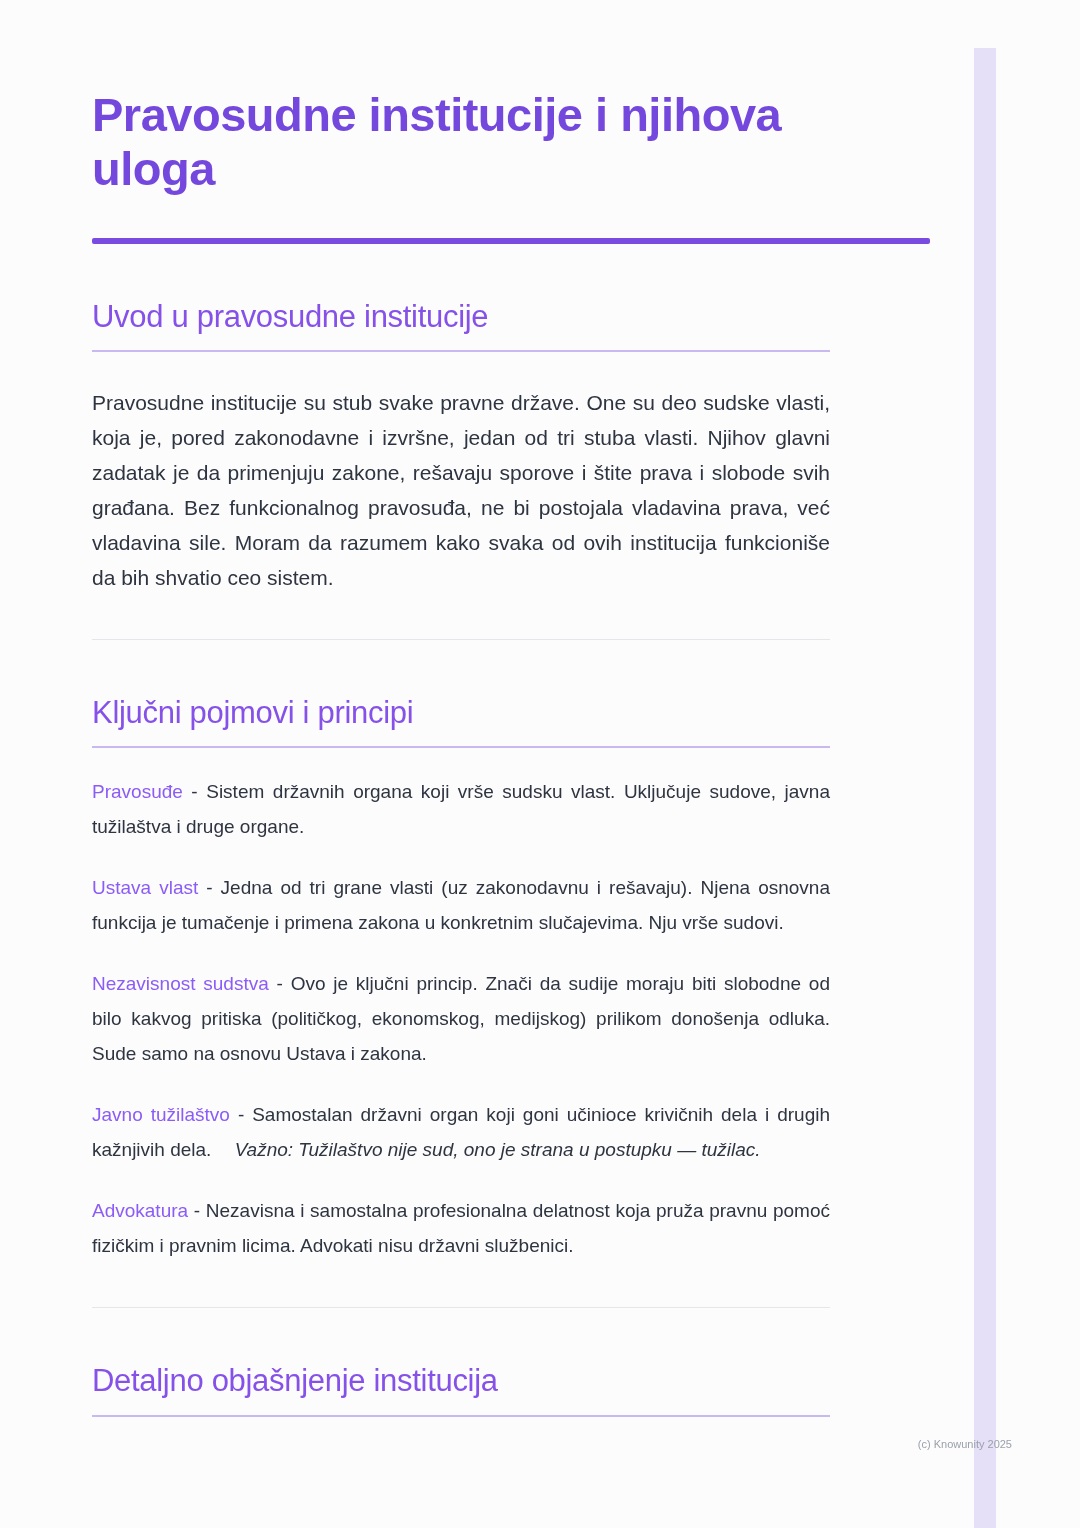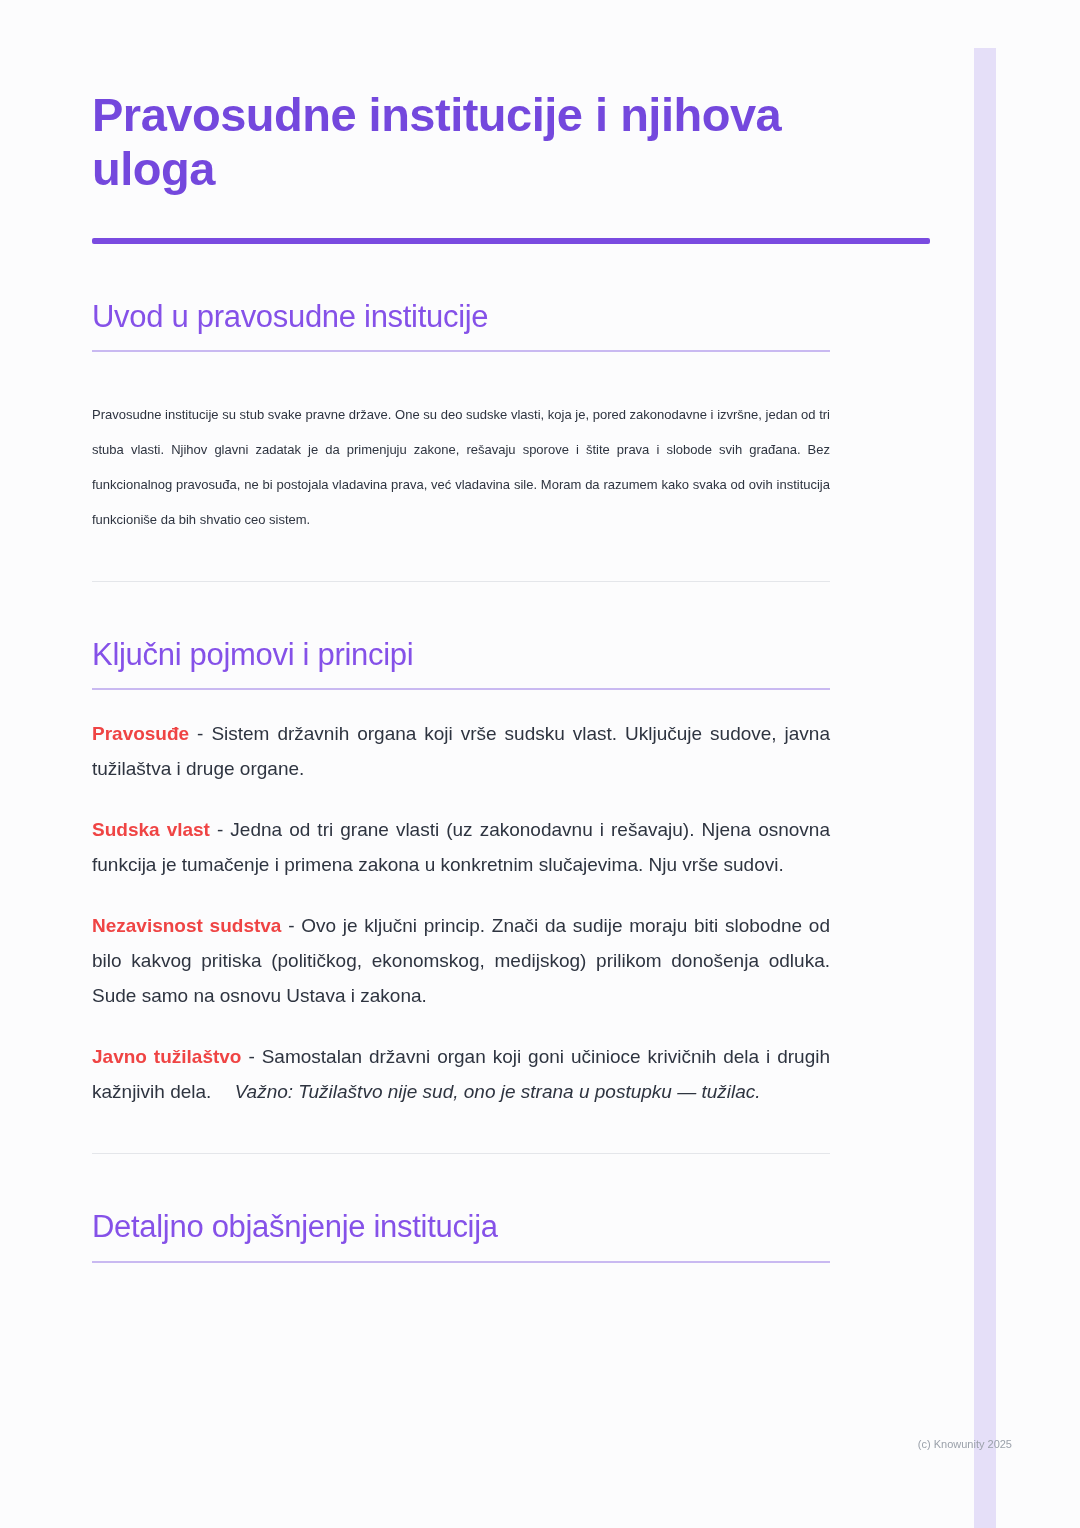--- a/index.html
+++ b/index.html
@@ -54,36 +54,36 @@
     color: #8551e8;
   }
   .heading-underline {
     border: none;
     height: 2px;
     width: 100%;
     background: #c9b9f1;
     margin: 15px 0 0 0;
   }
   p.body-text {
-    margin: 45px 0 0 0;
-    font-size: 13px;
+    margin: 33px 0 0 0;
+    font-size: 21px;
     line-height: 35px;
     color: #2e3440;
     text-align: justify;
   }
   p.term-text {
     margin: 26px 0 0 0;
     font-size: 19px;
     line-height: 35px;
     color: #2e3440;
     text-align: justify;
   }
   p.term-text strong {
-    color: #ef4444;
-    font-weight: bold;
+    color: #8b5cf6;
+    font-weight: normal;
   }
   p.term-text em {
     font-style: italic;
     margin-left: 18px;
   }
   hr.section-divider {
     border: none;
     height: 1px;
     width: 100%;
     background: #e4e6ea;
@@ -120,31 +120,34 @@
     <hr class="section-divider">
 
     <h2 class="section-heading">Ključni pojmovi i principi</h2>
     <hr class="heading-underline">
 
     <p class="term-text">
       <strong>Pravosuđe</strong><span> - Sistem državnih organa koji vrše sudsku vlast. Uključuje sudove, javna tužilaštva i druge organe.</span>
     </p>
 
     <p class="term-text">
-      <strong>Sudska vlast</strong><span> - Jedna od tri grane vlasti (uz zakonodavnu i rešavaju). Njena osnovna funkcija je tumačenje i primena zakona u konkretnim slučajevima. Nju vrše sudovi.</span>
+      <strong>Ustava vlast</strong><span> - Jedna od tri grane vlasti (uz zakonodavnu i rešavaju). Njena osnovna funkcija je tumačenje i primena zakona u konkretnim slučajevima. Nju vrše sudovi.</span>
     </p>
 
     <p class="term-text">
       <strong>Nezavisnost sudstva</strong><span> - Ovo je ključni princip. Znači da sudije moraju biti slobodne od bilo kakvog pritiska (političkog, ekonomskog, medijskog) prilikom donošenja odluka. Sude samo na osnovu Ustava i zakona.</span>
     </p>
 
     <p class="term-text">
       <strong>Javno tužilaštvo</strong><span> - Samostalan državni organ koji goni učinioce krivičnih dela i drugih kažnjivih dela. </span><em>Važno: Tužilaštvo nije sud, ono je strana u postupku — tužilac.</em>
     </p>
 
+    <p class="term-text">
+      <strong>Advokatura</strong><span> - Nezavisna i samostalna profesionalna delatnost koja pruža pravnu pomoć fizičkim i pravnim licima. Advokati nisu državni službenici.</span>
+    </p>
 
     <hr class="section-divider">
 
     <h2 class="section-heading">Detaljno objašnjenje institucija</h2>
     <hr class="heading-underline">
 
   </div>
 
   <div class="footer-credit">(c) Knowunity 2025</div>
 

